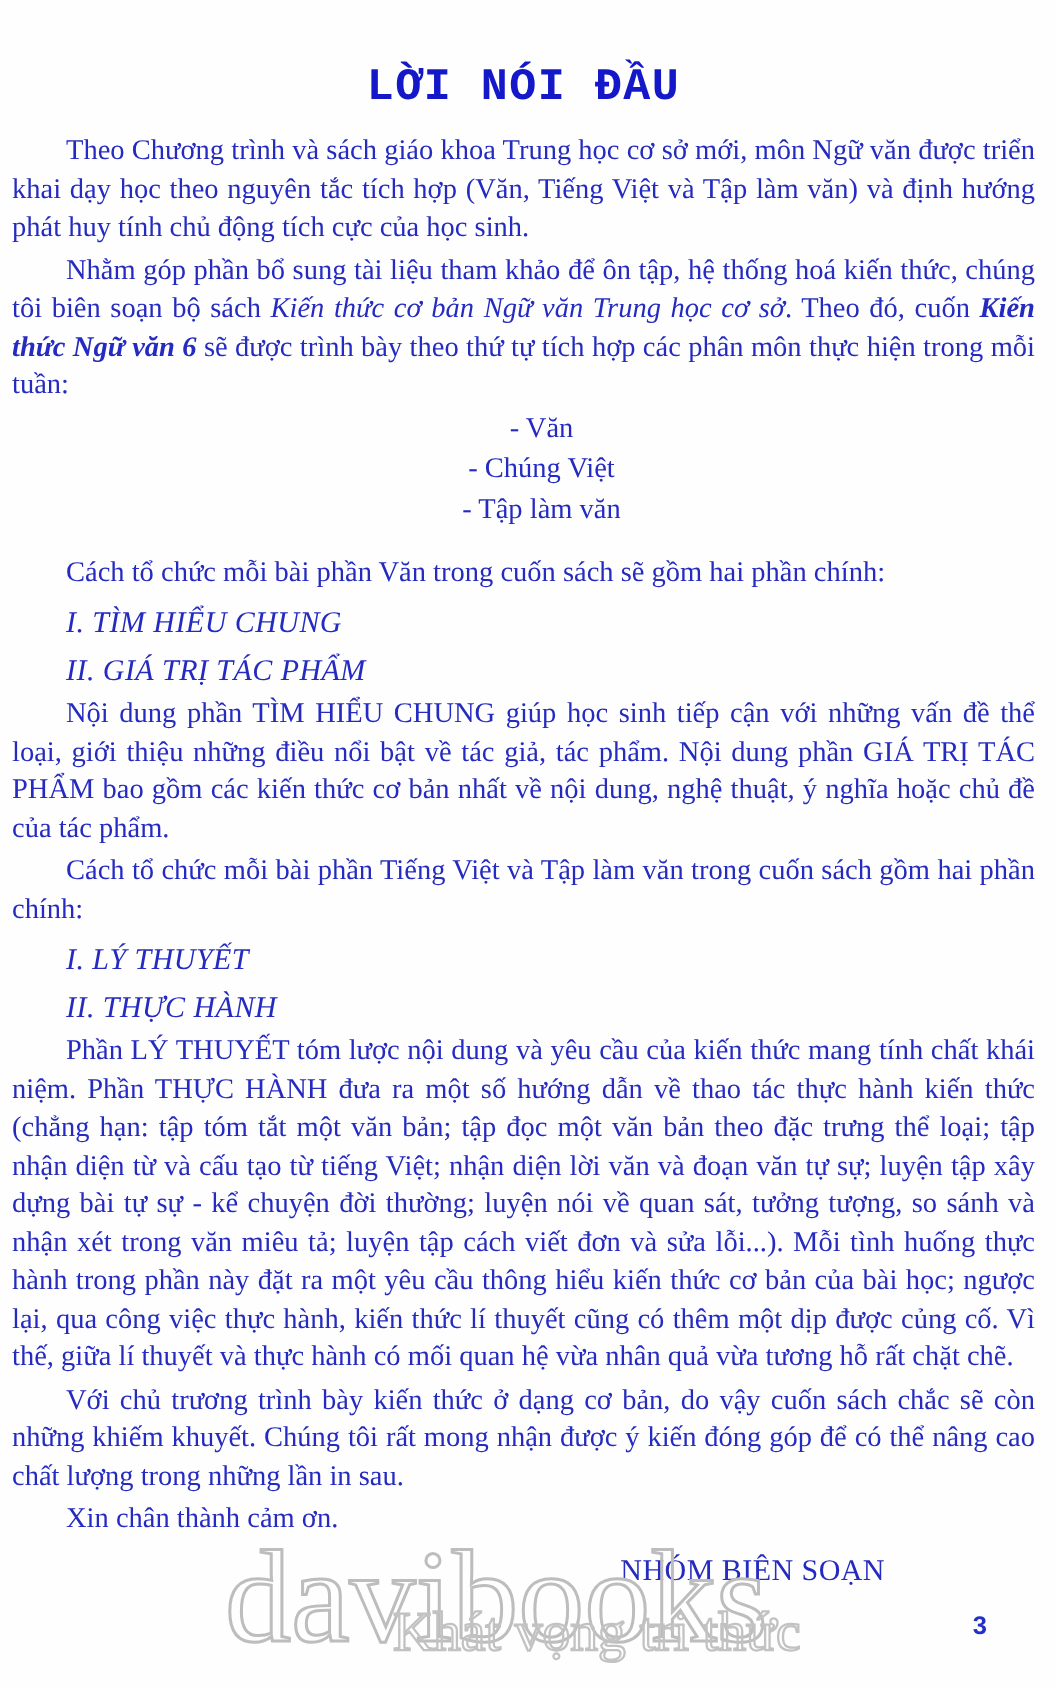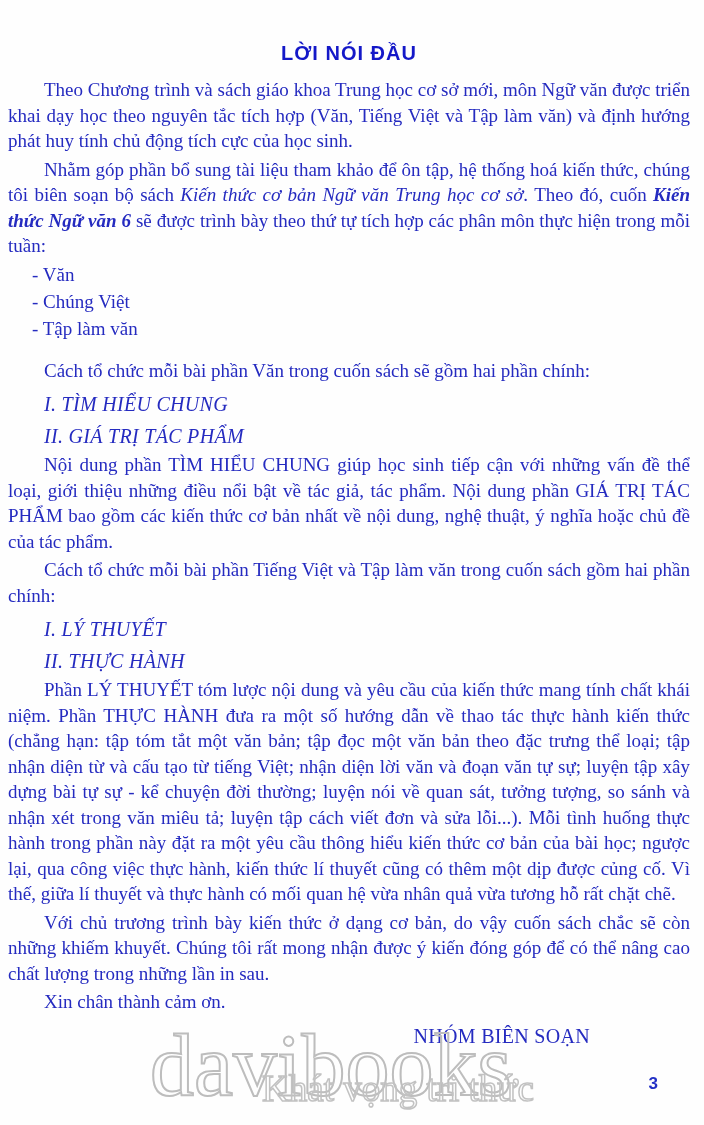--- a/index.html
+++ b/index.html
@@ -11,38 +11,38 @@
     overflow: hidden;
     font-family: "Liberation Serif", serif;
     color: #252bc0;
   }
   .content {
     position: relative;
     padding: 0 14px 0 8px;
     z-index: 1;
   }
   .doc-title {
-    font-family: Liberation Sans, sans-serif;
+    font-family: Liberation Mono, monospace;
     font-weight: bold;
-    font-size: 20px;
+    font-size: 30px;
     letter-spacing: 1px;
     text-align: center;
     color: #1418c8;
     margin: 42px 0 12px 0;
   }
   p.body {
     font-size: 19px;
     line-height: 25.5px;
     text-align: justify;
     text-indent: 36px;
     margin: 3px 0 0 0;
   }
   .it { font-style: italic; }
   .bi { font-style: italic; font-weight: bold; }
-  .list-block { margin: 2px 0 16px 0; }
+  .list-block { margin: 2px 0 16px 0; text-align: center; }
   .list-item {
     font-size: 19px;
     line-height: 27px;
     margin-left: 24px;
   }
   .heading {
     font-size: 20px;
     line-height: 26px;
     margin: 6px 0 0 36px;
     letter-spacing: 0.3px;

